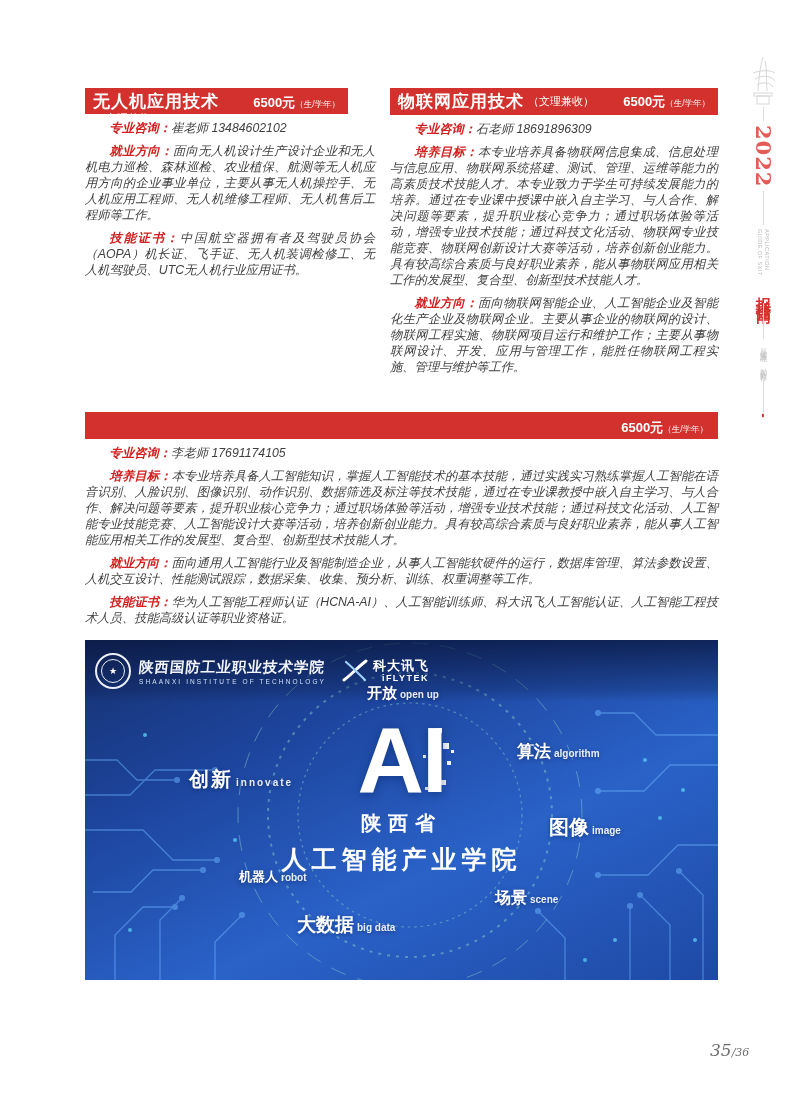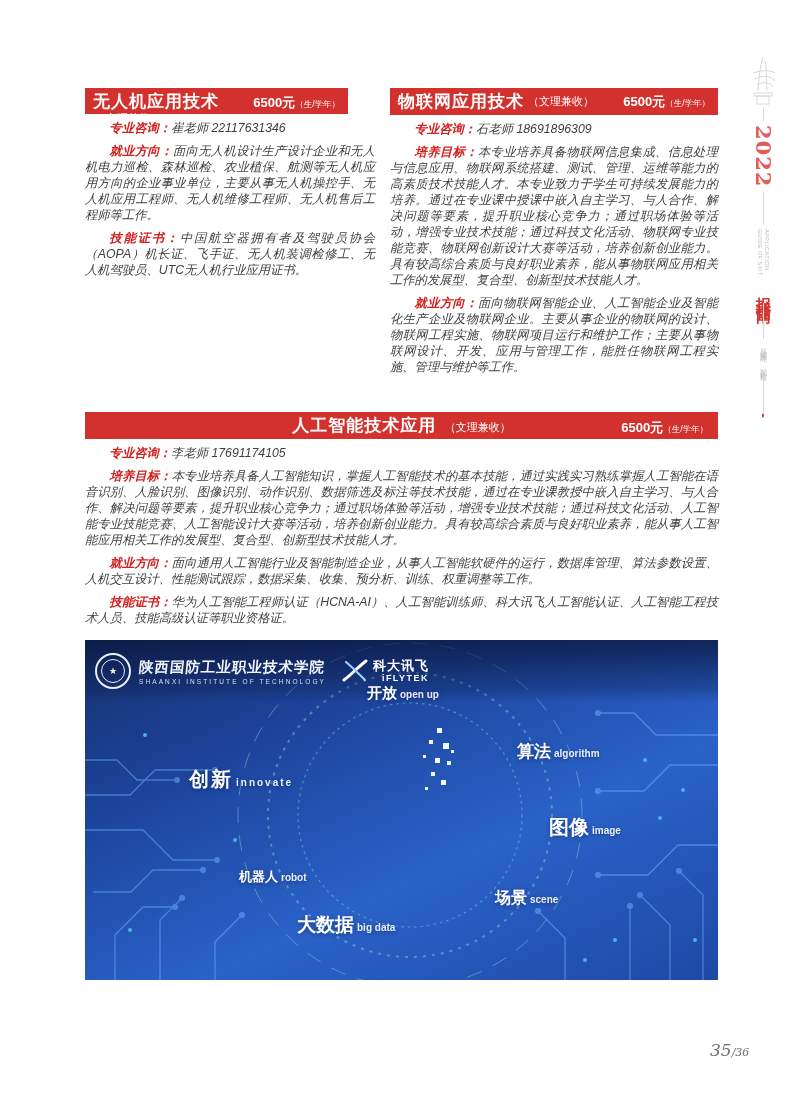--- a/index.html
+++ b/index.html
@@ -90,21 +90,21 @@
 
       <section class="col1">
         <header class="hdr hdr-two">
           <div class="hdr-line1">
             <span class="hdr-title">无人机应用技术</span>
             <span class="hdr-fee"><b>6500元</b><i>（生/学年）</i></span>
           </div>
           <div class="hdr-line2">（文理兼收）</div>
         </header>
         <div class="paras">
-          <p class="para"><span class="lbl">专业咨询：</span><span>崔老师 22117631346</span></p>
+          <p class="para"><span class="lbl">专业咨询：</span><span>崔老师 13484602102</span></p>
           <p class="para"><span class="lbl">就业方向：</span><span>面向无人机设计生产设计企业和无人机电力巡检、森林巡检、农业植保、航测等无人机应用方向的企业事业单位，主要从事无人机操控手、无人机应用工程师、无人机维修工程师、无人机售后工程师等工作。</span></p>
           <p class="para"><span class="lbl">技能证书：</span><span>中国航空器拥有者及驾驶员协会（AOPA）机长证、飞手证、无人机装调检修工、无人机驾驶员、UTC无人机行业应用证书。</span></p>
         </div>
       </section>
 
       <section class="col2">
         <header class="hdr hdr-one">
           <span class="hdr-title">物联网应用技术</span>
           <span class="admit">（文理兼收）</span>
           <span class="hdr-fee"><b>6500元</b><i>（生/学年）</i></span>
@@ -112,24 +112,20 @@
         <div class="paras">
           <p class="para"><span class="lbl">专业咨询：</span><span>石老师 18691896309</span></p>
           <p class="para"><span class="lbl">培养目标：</span><span>本专业培养具备物联网信息集成、信息处理与信息应用、物联网系统搭建、测试、管理、运维等能力的高素质技术技能人才。本专业致力于学生可持续发展能力的培养。通过在专业课中授课中嵌入自主学习、与人合作、解决问题等要素，提升职业核心竞争力；通过职场体验等活动，增强专业技术技能；通过科技文化活动、物联网专业技能竞赛、物联网创新设计大赛等活动，培养创新创业能力。具有较高综合素质与良好职业素养，能从事物联网应用相关工作的发展型、复合型、创新型技术技能人才。</span></p>
           <p class="para"><span class="lbl">就业方向：</span><span>面向物联网智能企业、人工智能企业及智能化生产企业及物联网企业。主要从事企业的物联网的设计、物联网工程实施、物联网项目运行和维护工作；主要从事物联网设计、开发、应用与管理工作，能胜任物联网工程实施、管理与维护等工作。</span></p>
         </div>
       </section>
     </div>
 
     <section class="wide">
       <header class="hdr hdr-one hdr-wide">
-        <span class="cwrap">
-          <span class="hdr-title">人工智能技术应用</span>
-          <span class="admit">（文理兼收）</span>
-        </span>
         <span class="hdr-fee"><b>6500元</b><i>（生/学年）</i></span>
       </header>
       <div class="paras">
         <p class="para"><span class="lbl">专业咨询：</span><span>李老师 17691174105</span></p>
         <p class="para"><span class="lbl">培养目标：</span><span>本专业培养具备人工智能知识，掌握人工智能技术的基本技能，通过实践实习熟练掌握人工智能在语音识别、人脸识别、图像识别、动作识别、数据筛选及标注等技术技能，通过在专业课教授中嵌入自主学习、与人合作、解决问题等要素，提升职业核心竞争力；通过职场体验等活动，增强专业技术技能；通过科技文化活动、人工智能专业技能竞赛、人工智能设计大赛等活动，培养创新创业能力。具有较高综合素质与良好职业素养，能从事人工智能应用相关工作的发展型、复合型、创新型技术技能人才。</span></p>
         <p class="para"><span class="lbl">就业方向：</span><span>面向通用人工智能行业及智能制造企业，从事人工智能软硬件的运行，数据库管理、算法参数设置、人机交互设计、性能测试跟踪，数据采集、收集、预分析、训练、权重调整等工作。</span></p>
         <p class="para"><span class="lbl">技能证书：</span><span>华为人工智能工程师认证（HCNA-AI）、人工智能训练师、科大讯飞人工智能认证、人工智能工程技术人员、技能高级认证等职业资格证。</span></p>
       </div>
     </section>
 
@@ -208,20 +204,25 @@
             <path d="M2,21 C9,16 16,8 24,2" stroke="#ffffff" stroke-width="3" fill="none" stroke-linecap="round"></path>
             <path d="M4,3 C10,8 17,15 23,21" stroke="#9fd3ff" stroke-width="2.2" fill="none" stroke-linecap="round"></path>
           </svg>
           <span class="txt">
             <div class="cn">科大讯飞</div>
             <div class="en">iFLYTEK</div>
           </span>
         </span>
       </div>
 
+      <div class="ai-block">
+        <div class="ai-word">AI</div>
+        <div class="org1">陕西省</div>
+        <div class="org2">人工智能产业学院</div>
+      </div>
 
       <div class="blabel lb-open"><span>开放</span><span class="en">open up</span></div>
       <div class="blabel lb-algo"><span>算法</span><span class="en">algorithm</span></div>
       <div class="blabel lb-innov"><span>创新</span><span class="en">innovate</span></div>
       <div class="blabel lb-image"><span>图像</span><span class="en">image</span></div>
       <div class="blabel lb-robot"><span>机器人</span><span class="en">robot</span></div>
       <div class="blabel lb-scene"><span>场景</span><span class="en">scene</span></div>
       <div class="blabel lb-big"><span>大数据</span><span class="en">big data</span></div>
     </div>
   </div>

